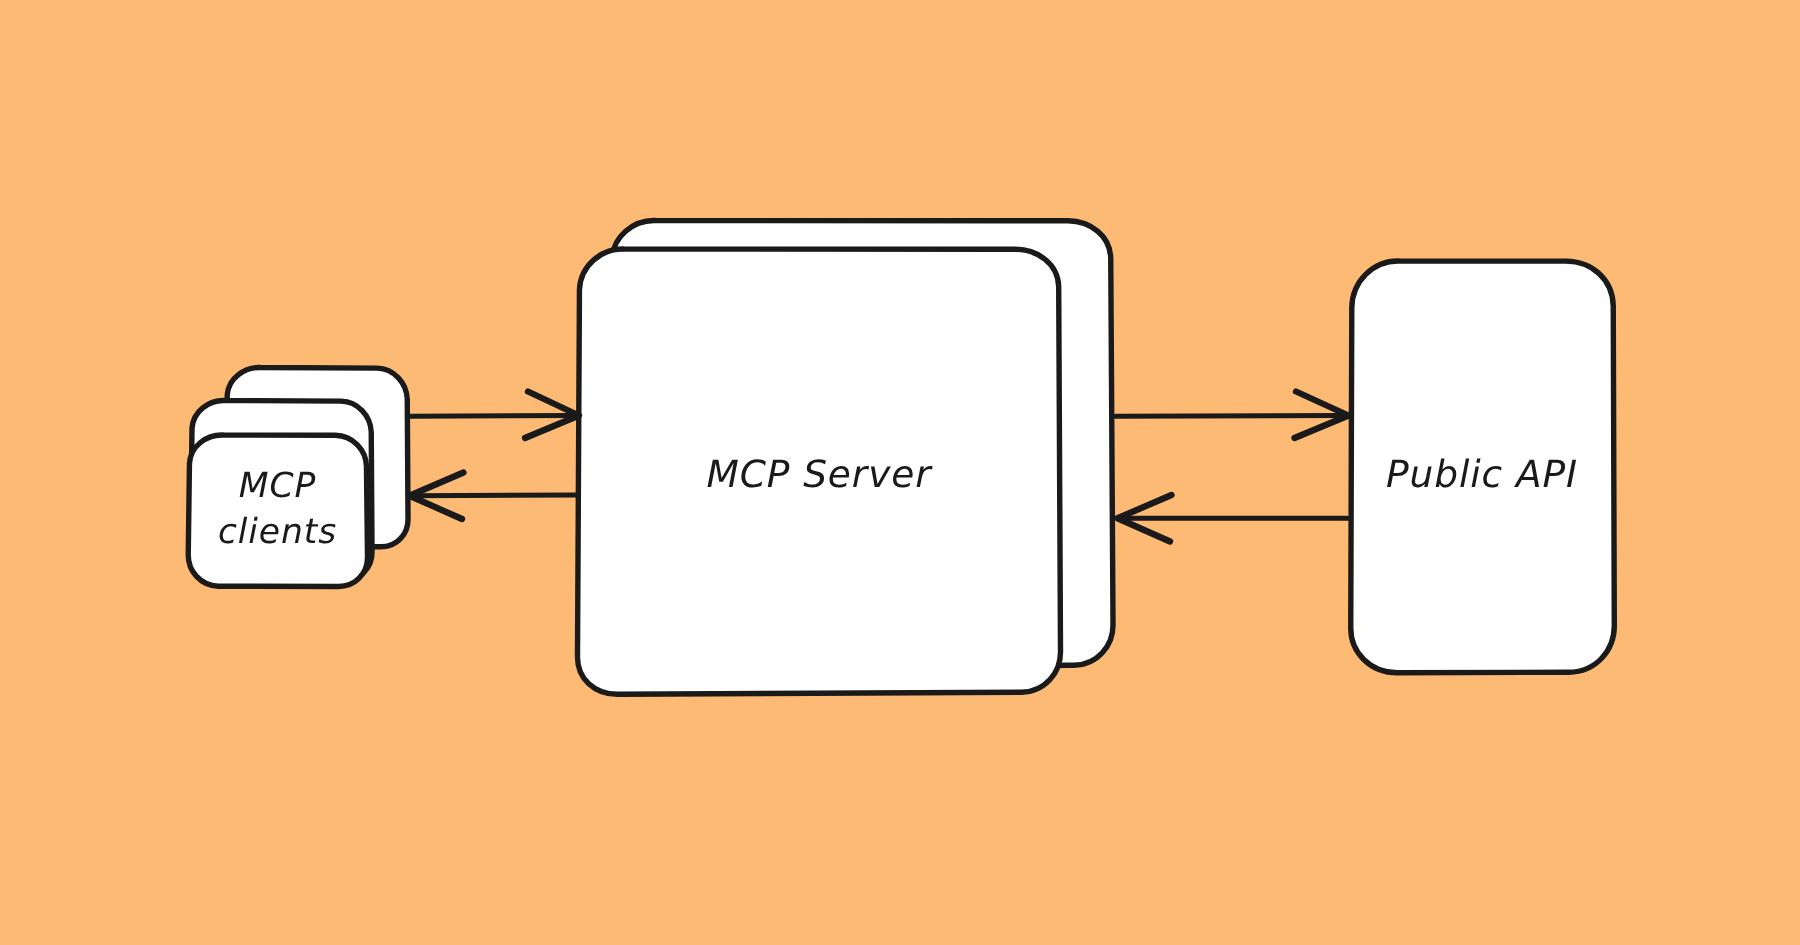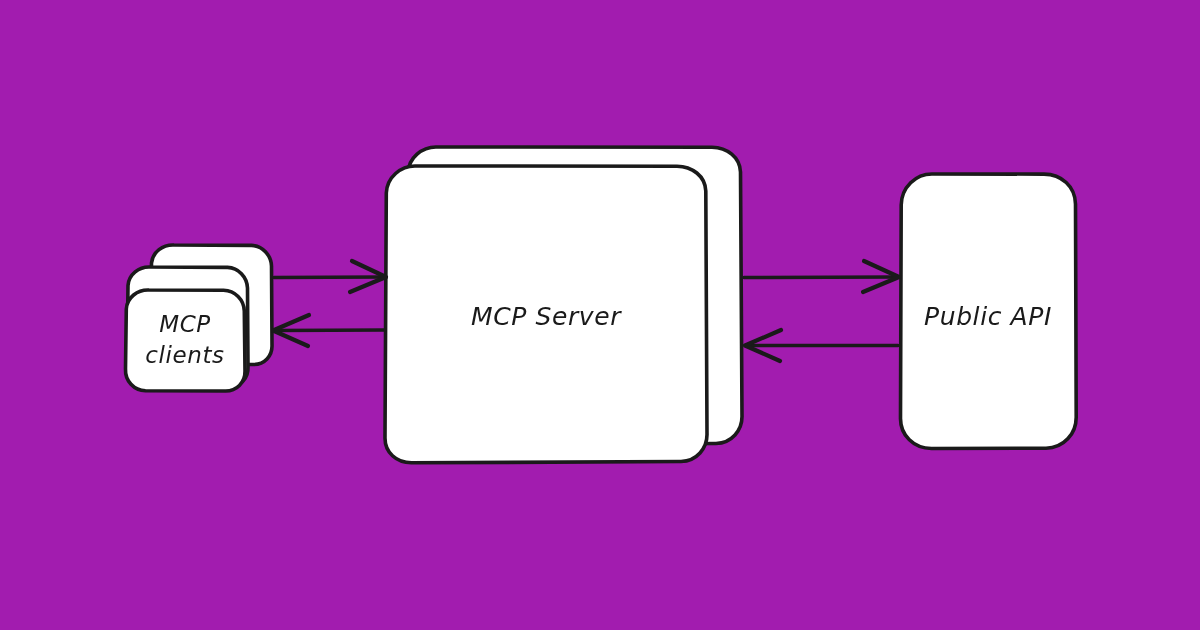--- a/index.html
+++ b/index.html
@@ -11,21 +11,21 @@
   body {
     width: 1200px;
     height: 630px;
     overflow: hidden;
     font-family: "DejaVu Sans", sans-serif;
   }
   #diagram-canvas {
     position: relative;
     width: 1200px;
     height: 630px;
-    background: #a21caf;
+    background: #fdba74;
   }
   #diagram-svg {
     position: absolute;
     top: 0;
     left: 0;
     width: 1200px;
     height: 630px;
     display: block;
   }
   .node-shape {

